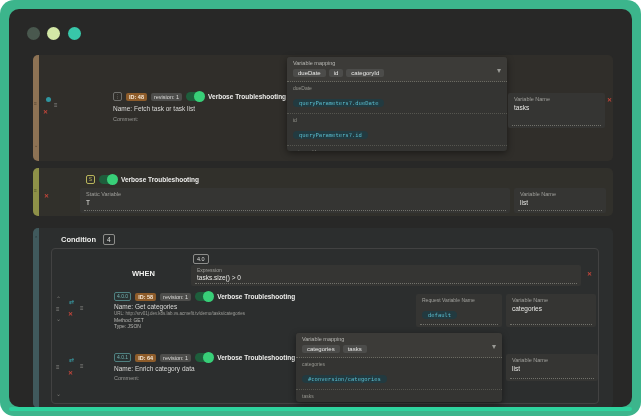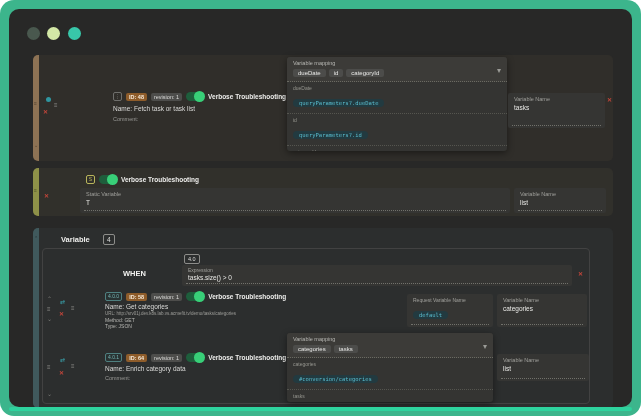--- a/index.html
+++ b/index.html
@@ -129,24 +129,24 @@
     <div class="fbox" style="left:481px;top:20px;width:92px;height:25px">
       <div class="flabel">Variable Name</div>
       <div class="fvalue">list</div>
     </div>
   </div>
 
   <div class="panel" style="left:33px;top:228px;width:580px;height:180px;background:#2c2e2e;">
     <div class="accent" style="background:#40595c">
       <span class="amark" style="top:8px">⌃</span>
     </div>
-    <div class="hdr-title" style="left:28px;top:7px">Variable</div>
+    <div class="hdr-title" style="left:28px;top:7px">Condition</div>
     <span class="bbox" style="position:absolute;left:70px;top:6px">4</span>
 
-    <div class="subpanel" style="left:9px;top:20px;width:546px;height:154px">
+    <div class="subpanel" style="left:18px;top:20px;width:546px;height:154px">
       <span class="bbox" style="position:absolute;left:141px;top:5px;font-size:5.5px;line-height:8px">4.0</span>
       <div class="when" style="left:80px;top:20px">WHEN</div>
       <div class="fbox" style="left:139px;top:16px;width:390px;height:21px;padding-top:2px">
         <div class="flabel" style="font-size:5px">Expression</div>
         <div class="fvalue" style="margin-top:1px">tasks.size() &gt; 0</div>
       </div>
       <span class="x" style="left:535px;top:22px">✕</span>
 
       <span class="chev" style="left:4px;top:47px">⌃</span>
       <span class="hnd" style="left:4px;top:57px">≡</span>

